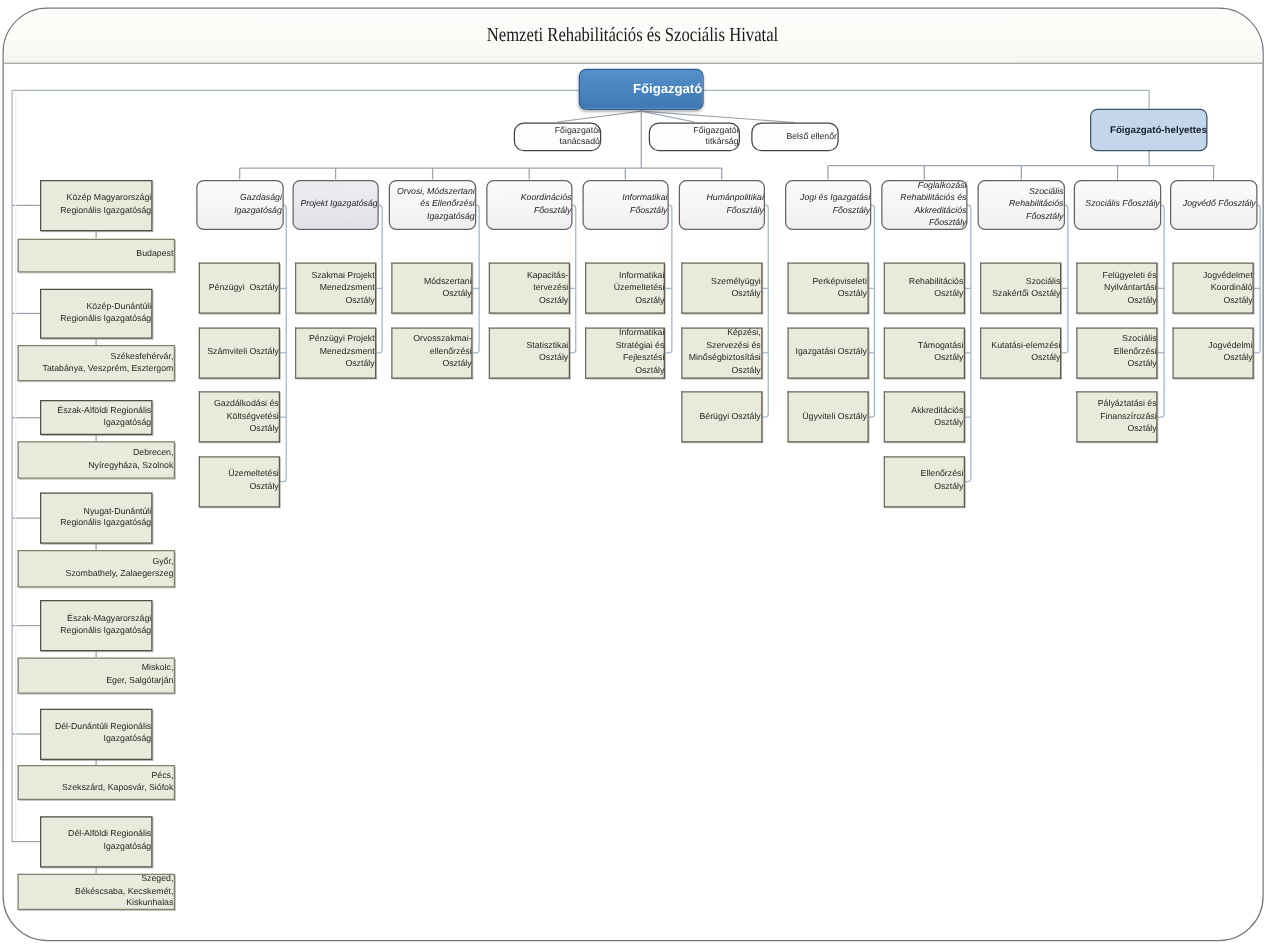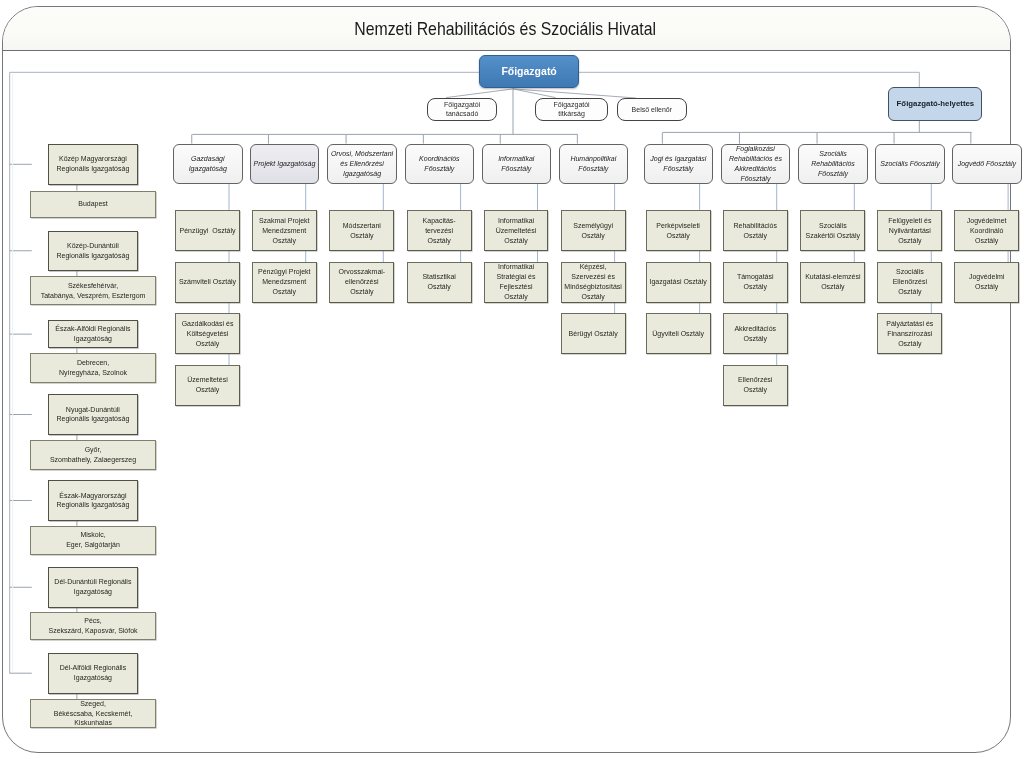--- a/index.html
+++ b/index.html
@@ -8,30 +8,30 @@
   #page{position:relative;width:1024px;height:759px;background:#fff;}
 
   
   #card{position:absolute;left:2.2px;top:6px;width:1009px;height:747px;
         border:1px solid #75767a;border-radius:36px;box-sizing:border-box;background:#fff;}
   #titlebar{position:absolute;left:0;top:0;right:0;height:43px;
         border-bottom:1px solid #6d6e71;border-radius:35px 35px 0 0;
         background:linear-gradient(180deg,#fcfcfa 0%,#fbfbf8 55%,#f6f6f2 100%);}
   #title{position:absolute;left:-2.2px;top:0;width:1009px;height:44px;display:flex;
         align-items:center;justify-content:center;
-        font-family:Liberation Sans, sans-serif;font-size:19px;color:#1a1a1a;padding-bottom:0px;
+        font-family:Liberation Serif, serif;font-size:16px;color:#1a1a1a;padding-bottom:0px;
         box-sizing:border-box;}
   #title span{display:inline-block;transform:scaleX(0.833);transform-origin:center;}
 
   
   #wires{position:absolute;left:0;top:0;width:1024px;height:759px;}
 
   
   .box{position:absolute;box-sizing:border-box;display:flex;align-items:center;
-       justify-content:center;text-align:center;line-height:9.9px;white-space:pre-line;margin-left:16px;}
+       justify-content:center;text-align:right;line-height:9.9px;white-space:pre-line;}
   .box span{display:block;width:100%;box-sizing:border-box;}
 
   .chief{background:linear-gradient(180deg,#5490c9 0%,#4a85c0 45%,#3f79b4 100%);
         border:1px solid #2f5f92;border-radius:6px;
         color:#ffffff;font-weight:bold;font-size:10.5px;
         box-shadow:0 1px 2px rgba(0,0,0,.28);}
   .deputy{background:#c3d6ea;border:1px solid #3f5368;border-radius:6px;color:#16202b;
         font-weight:bold;font-size:7.8px;white-space:nowrap;}
   .staff{background:#fdfdfd;border:1px solid #434343;border-radius:8px;color:#2b2b2b;
         font-size:7px;line-height:9.7px;}

